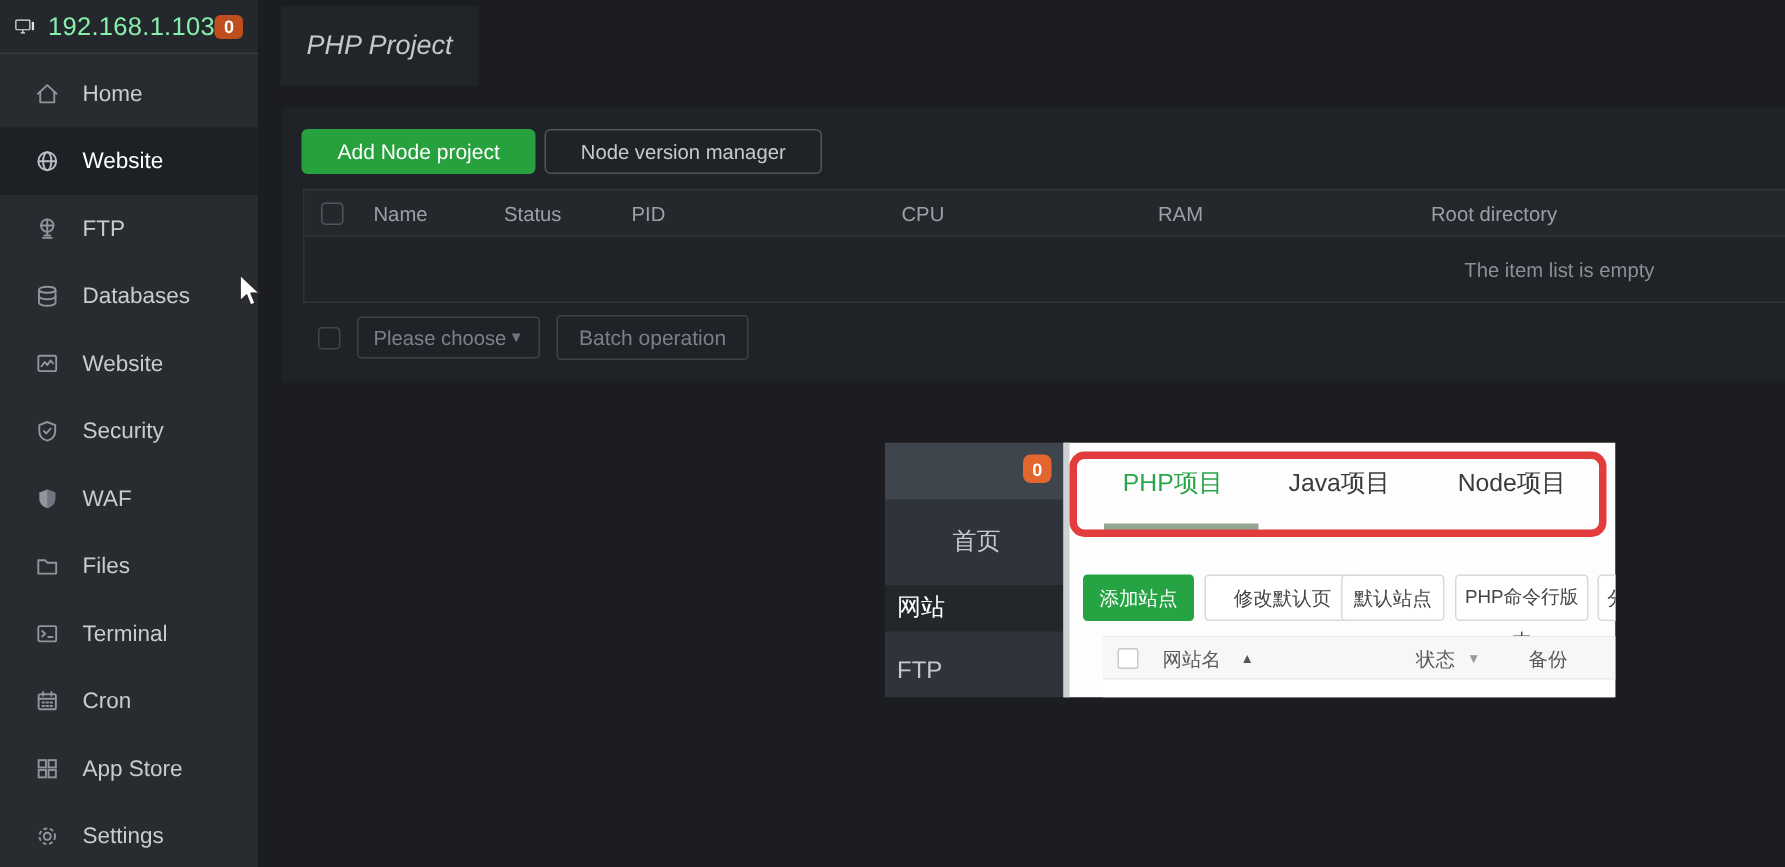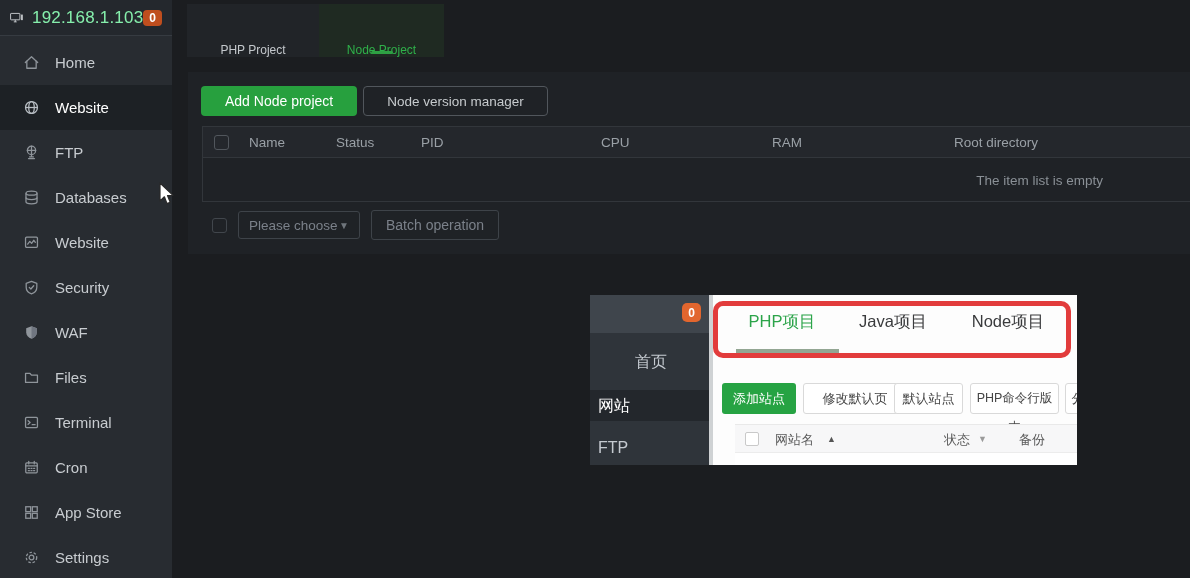--- a/index.html
+++ b/index.html
@@ -21,21 +21,21 @@
   }
   .nav { position:absolute; top:40px; left:0; right:0; }
   .side-item {
     height:45px; display:flex; align-items:center; padding-left:23px; gap:15px;
     color:#c8ccd0; font-size:15px; cursor:pointer;
   }
   .side-item.active { background:#1d2125; color:#ffffff; }
   .side-item svg { flex:0 0 auto; }
   
   #tabstrip { position:absolute; left:187px; top:4px; height:53px; display:flex; }
-  .tab { display:flex; align-items:flex-end; justify-content:center; font-size:12px; cursor:pointer; position:relative; }
+  .tab { display:flex; align-items:center; justify-content:center; font-size:18px; cursor:pointer; position:relative;font-style:italic; }
   .tab-php { width:132px; background:#212428; color:#c4c8cc; }
   .tab-node { width:125px; background:#1f2a22; color:#2fb14a; }
   .tab-underline { position:absolute; bottom:3px; left:50%; transform:translateX(-50%); width:22px; height:3px; background:#2ea043; border-radius:2px; }
   
   #annotation { position:absolute; left:502px; top:72px; }
   
   #panel { position:absolute; left:188px; top:72px; width:1002px; height:182px; background:#1f2226; }
   #toolbar { position:absolute; left:13px; top:14px; display:flex; gap:6px; }
   .btn-green {
     background:#27a03e; color:#fff; border:none; border-radius:4px; height:30px;
@@ -210,24 +210,20 @@
             <circle cx="8" cy="8" r="4.9" stroke-dasharray="2.4 1.7"></circle>
           </svg>
         <span>Settings</span>
       </div>
     </div>
   </div>
 
   <div id="tabstrip">
     <div class="tab tab-php">
       <span>PHP Project</span>
-    </div>
-    <div class="tab tab-node">
-      <span>Node Project</span>
-      <div class="tab-underline"></div>
     </div>
   </div>
 
   <svg id="annotation" width="284" height="50" viewBox="0 0 284 50">
     <text x="4" y="37" font-family="Liberation Sans, sans-serif" font-size="34" font-weight="bold" fill="#ffffff" stroke="#e23d3d" stroke-width="8" stroke-linejoin="round" paint-order="stroke">where is java?</text>
   </svg>
 
   <div id="panel">
     <div id="toolbar">
       <button class="btn-green">Add Node project</button>

